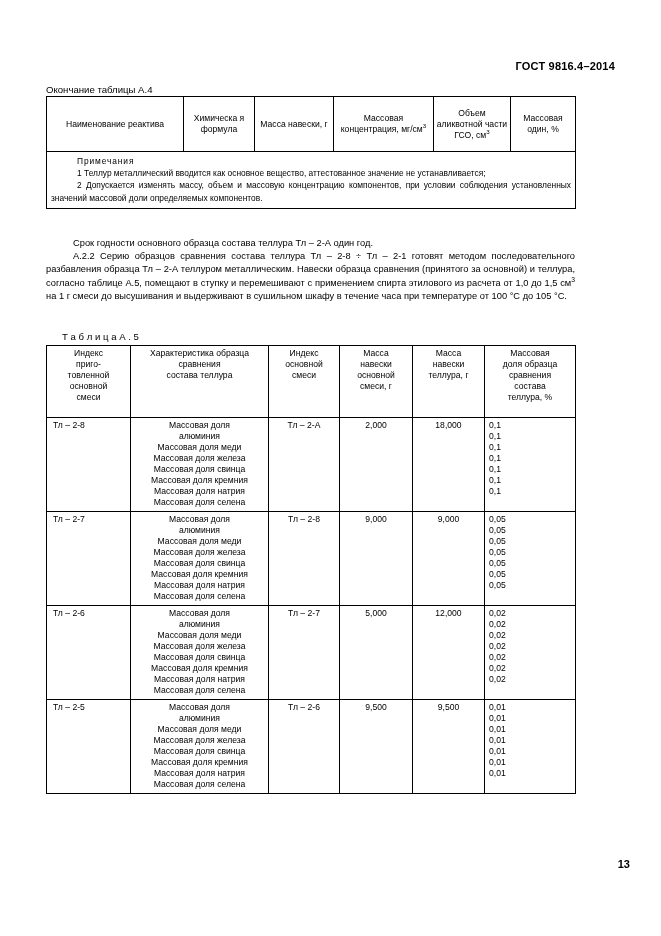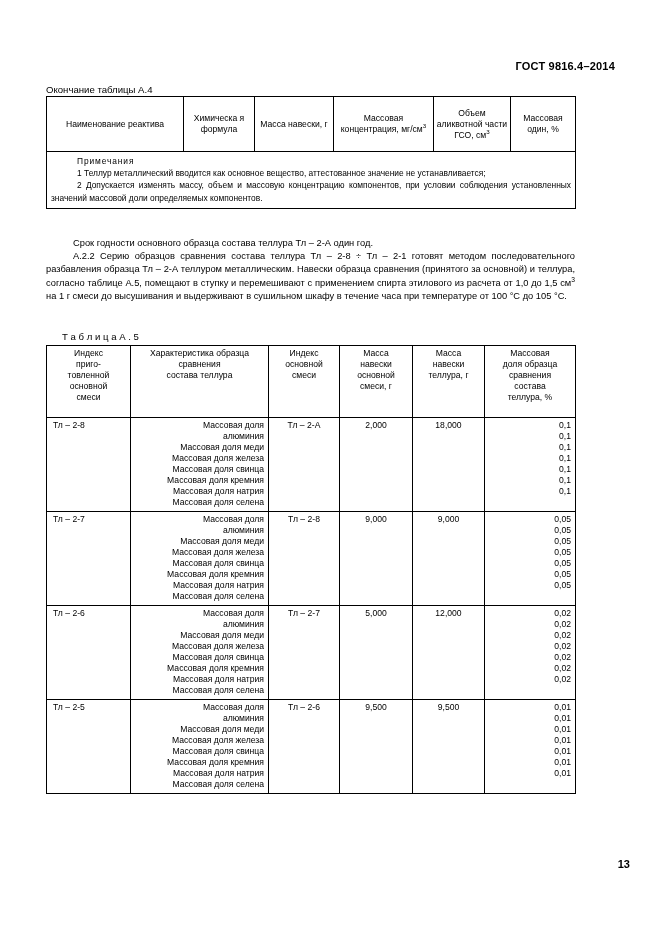--- a/index.html
+++ b/index.html
@@ -134,22 +134,22 @@
     margin-top: 48px;
   }
   #table-a5 td.idx {
     text-align: left;
     padding-left: 6px;
   }
   #table-a5 td.charlist,
   #table-a5 td.vallist {
     padding-top: 2px;
   }
-  #table-a5 td.charlist { text-align: right; }
-  #table-a5 td.vallist  { text-align: right; }
+  #table-a5 td.charlist { text-align: center; }
+  #table-a5 td.vallist  { text-align: left; }
   #table-a5 td.num      { text-align: center; }
   .line { display: block; white-space: nowrap; }
 
   
   .page-number {
     position: absolute;
     right: 31px;
     top: 858px;
     font-size: 11px;
     font-weight: bold;

